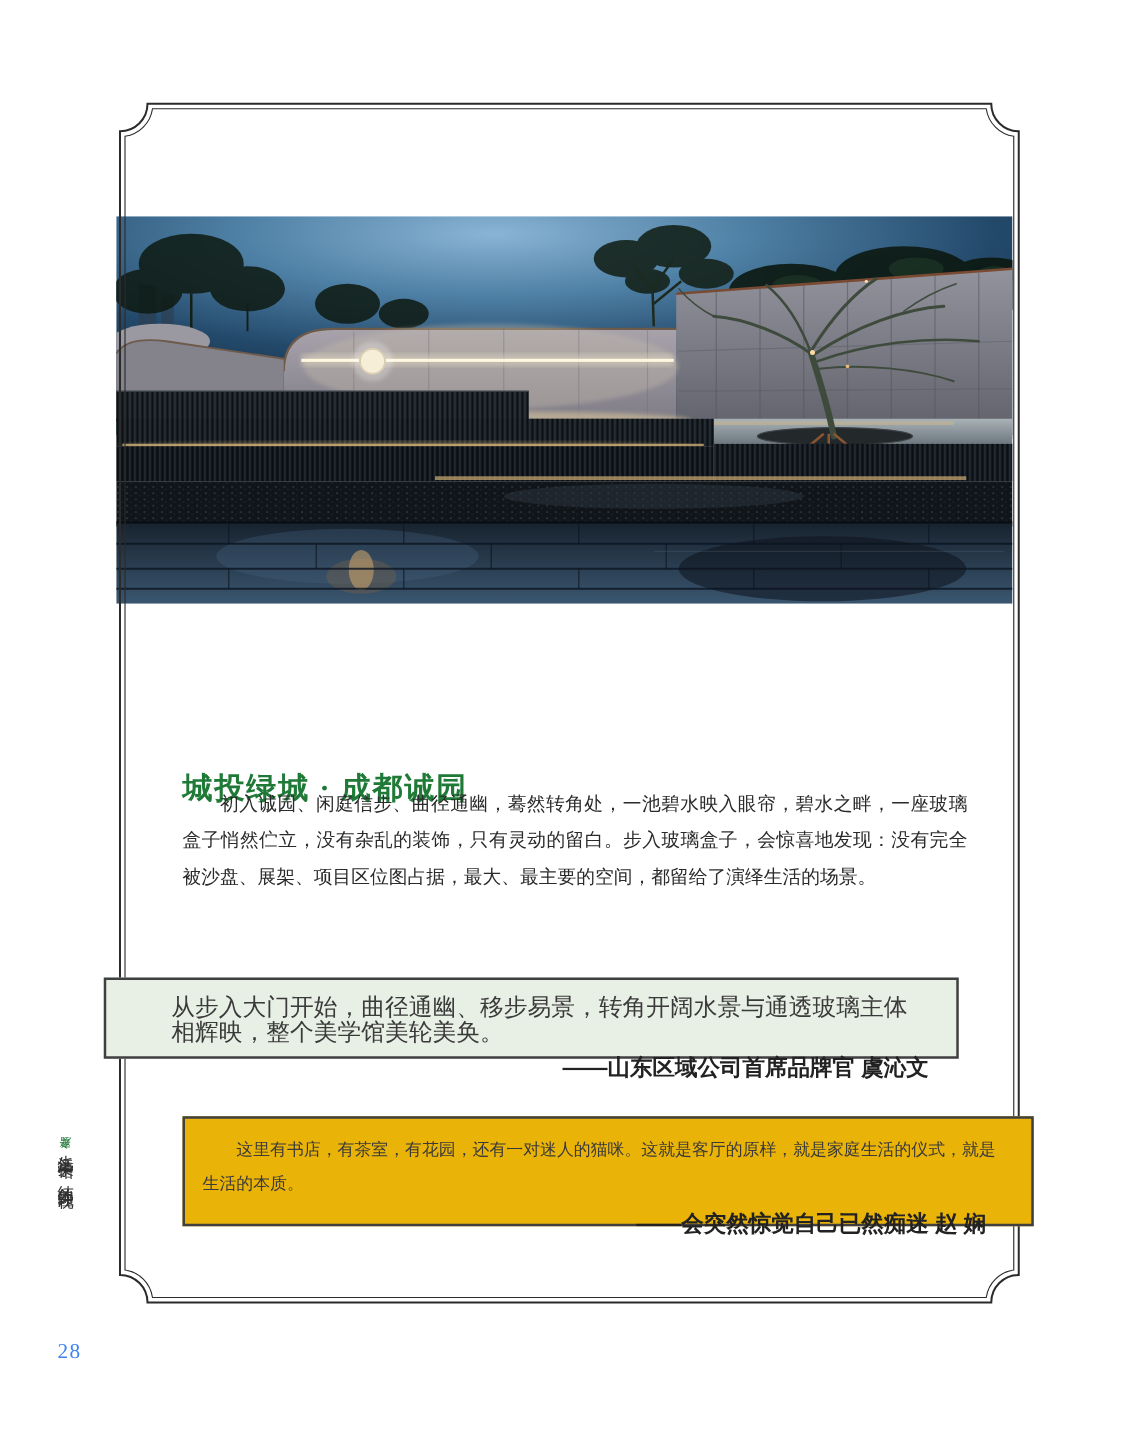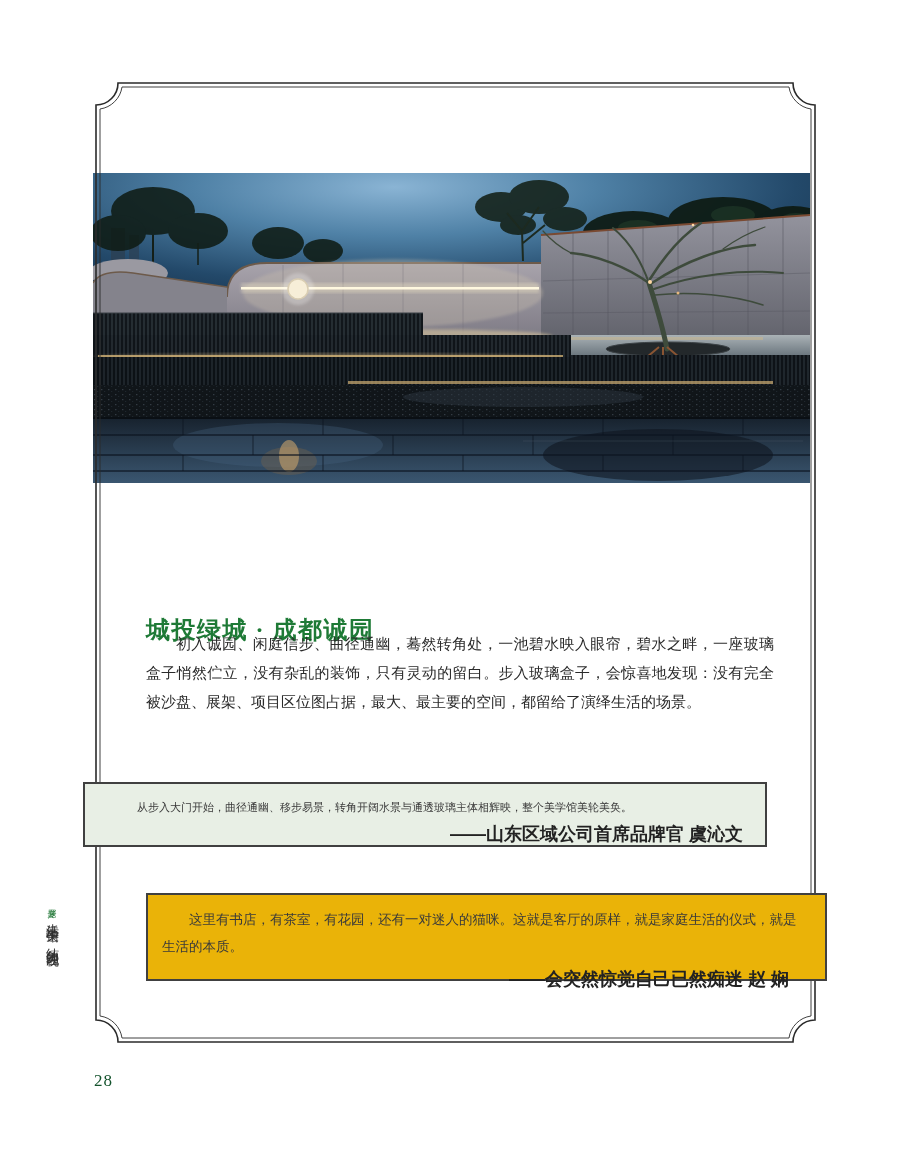--- a/index.html
+++ b/index.html
@@ -17,37 +17,37 @@
   }
   .body-text {
     position:absolute; left:146px; top:630px; width:628px;
     font-size:15px; line-height:29px; color:#2a2a2a; text-align:justify;
   }
   .body-text p { margin:0 0 12px 0; text-indent:2em; }
 
   .quote-box { position:absolute; box-sizing:border-box; border:2px solid #404040; }
   .quote-1 { left:83px; top:782px; width:684px; height:65px; background:#e8efe5; }
   .quote-2 { left:146px; top:893px; width:681px; height:88px; background:#eab308; }
-  .quote-1 .qtext { margin:13px 28px 0 52px; font-size:11px; line-height:20px; color:#3a3a3a; }
+  .quote-1 .qtext { margin:13px 28px 0 52px; font-size:19px; line-height:20px; color:#3a3a3a; }
   .quote-2 .qtext { margin:11px 24px 0 14px; font-size:13.5px; line-height:27px; color:#3a3a3a; text-indent:2em; }
   .attr {
     text-align:right; font-family:"Liberation Sans","DejaVu Sans",sans-serif;
     font-weight:bold; font-size:18px; color:#222222;
   }
   .quote-1 .attr { margin-top:5px; padding-right:22px; }
   .quote-2 .attr { margin-top:7px; padding-right:36px; }
 
   .sidebar-vertical {
     position:absolute; left:42px; top:902px; height:175px;
     writing-mode:vertical-rl; text-orientation:upright;
     color:#2f2f2f; font-size:13px; letter-spacing:1.5px; line-height:20px;
   }
   .sidebar-vertical .topic { color:#2a7d3f; font-size:9px; letter-spacing:0; }
   .sidebar-vertical .slash { color:#2a7d3f; font-size:10px; text-orientation:mixed; }
-  .page-number { position:absolute; left:46px; top:1071px; font-size:17px; color:#14532d; letter-spacing:1px;margin-left:48px; }
+  .page-number { position:absolute; left:46px; top:1071px; font-size:17px; color:#3b82f6; letter-spacing:1px; }
 </style>
 </head>
 <body>
 
 <div class="page">
 
   <div class="photo-wrap" title="黄昏庭院景观：弧形石墙上的发光圆形标识与灯带，层叠格栅座椅，水池中的造型树，湿润石板地面的倒影">
     <svg width="717" height="310" viewBox="0 0 717 310">
       <defs>
         <radialGradient id="skyR" cx="42%" cy="8%" r="80%">

